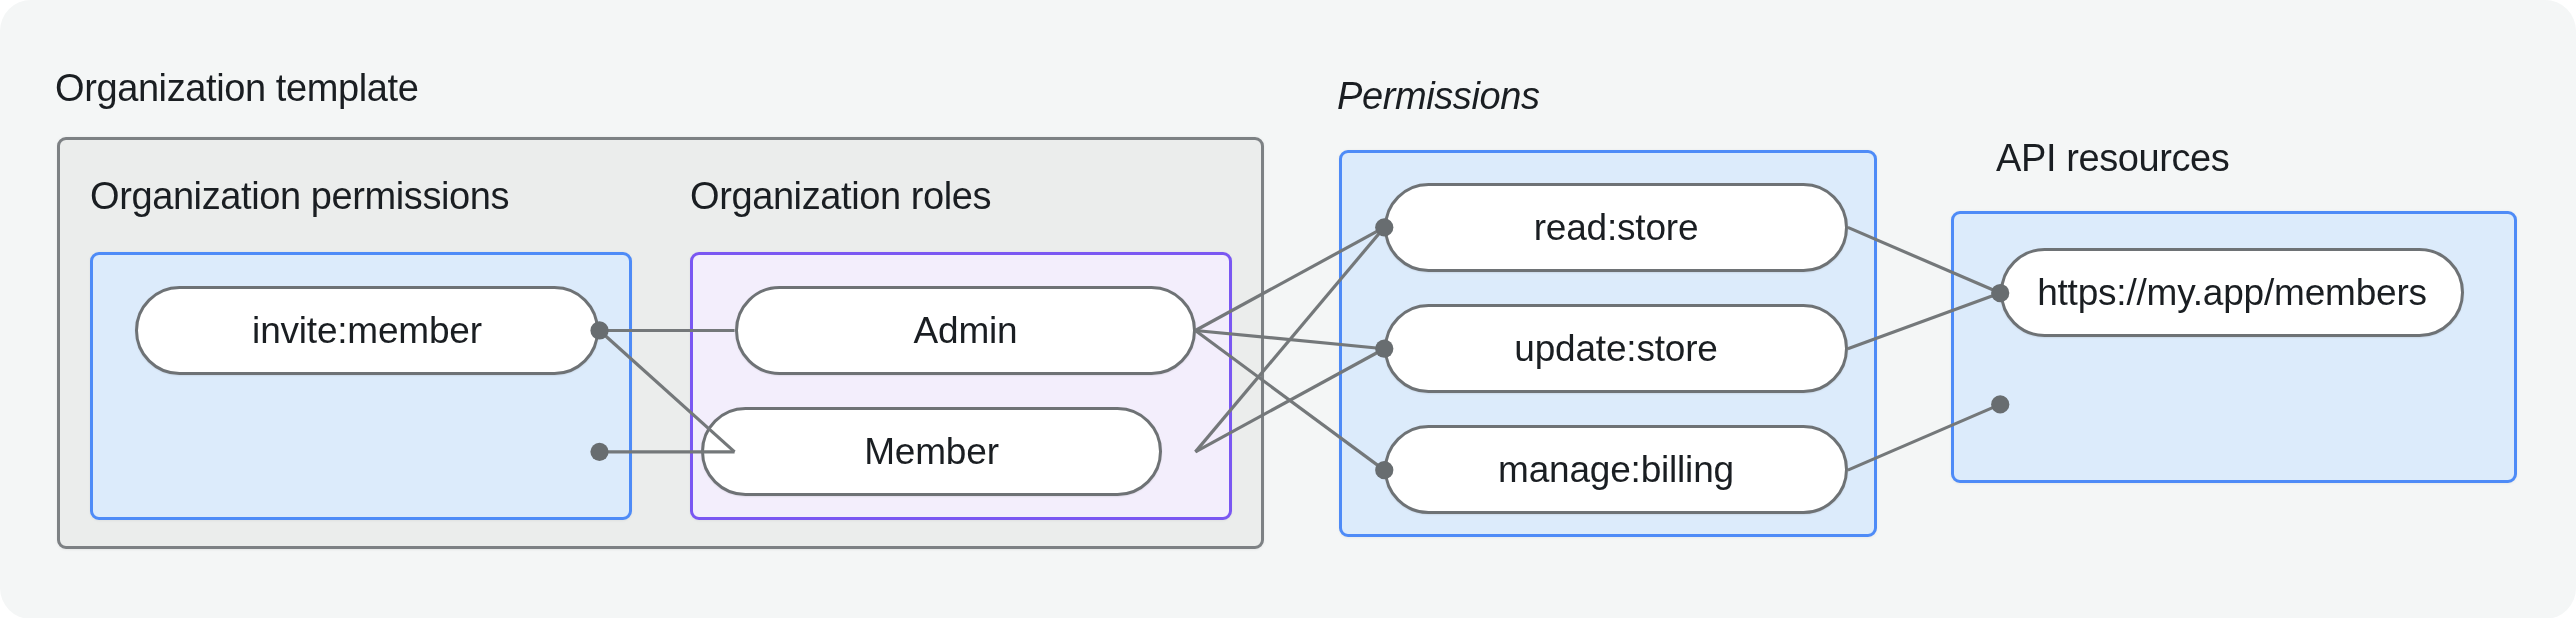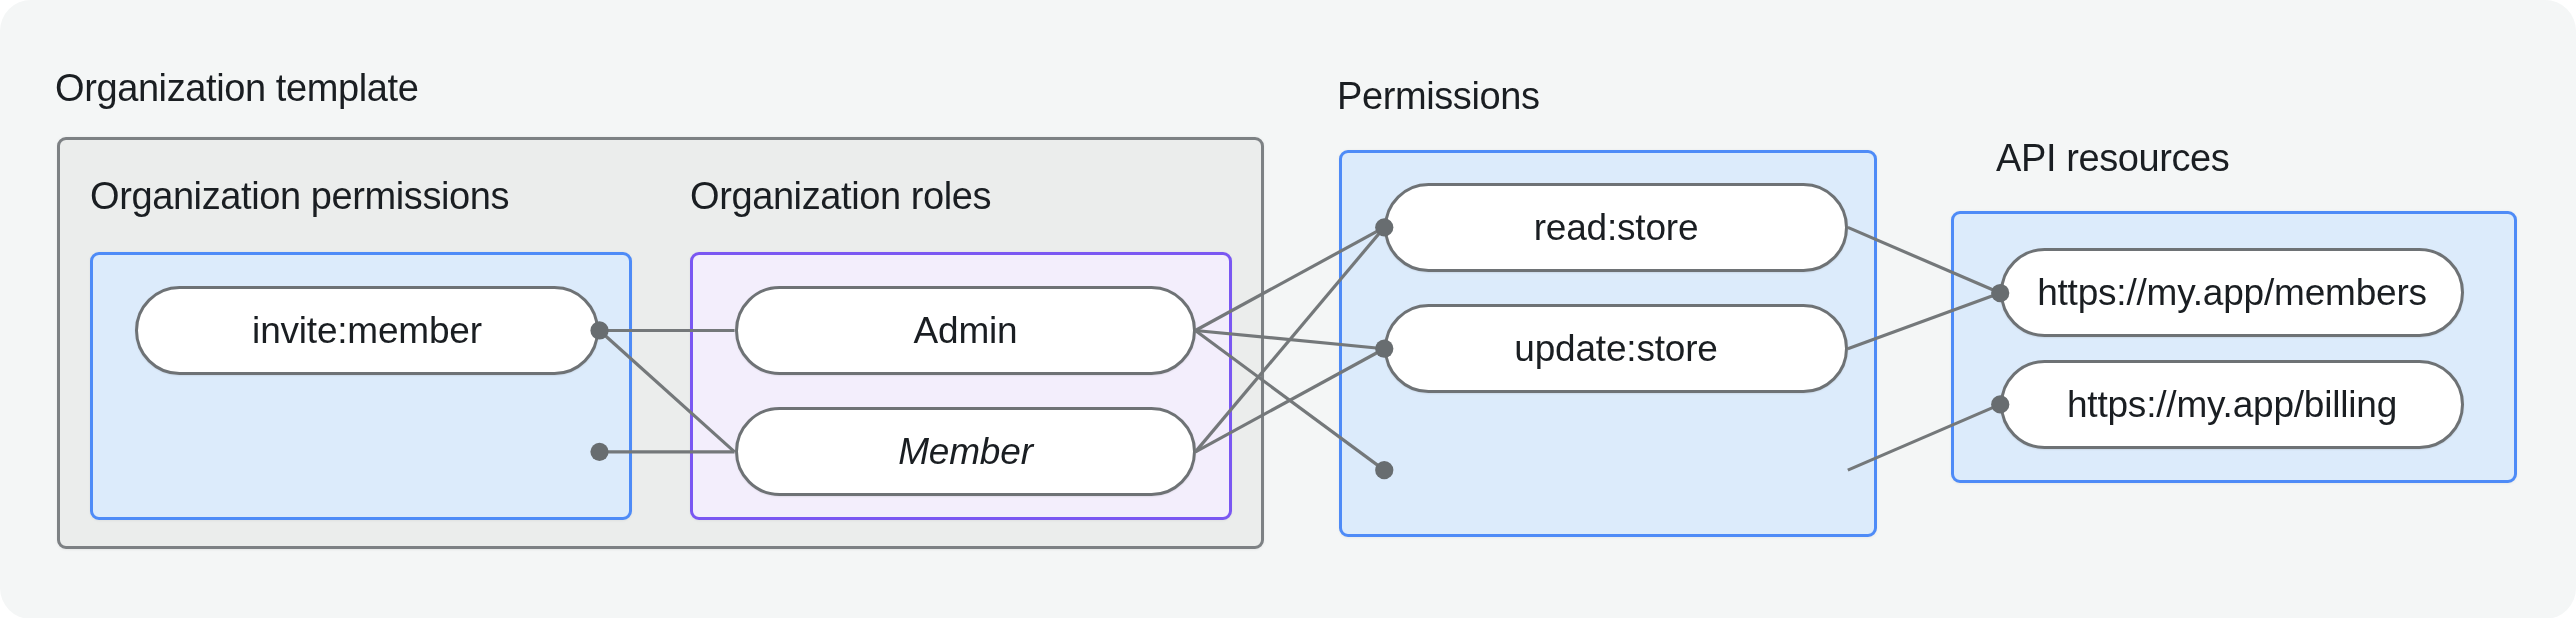--- a/index.html
+++ b/index.html
@@ -79,46 +79,46 @@
     width:2576px;height:619px;
     pointer-events:none;
   }
 </style>
 </head>
 <body>
 
 <div class="stage" id="stage">
 
   <div class="section-label" style="left:55px;top:65px;">Organization template</div>
-  <div class="section-label" style="left:1337px;top:73px;">Permissions</div>
+  <div class="section-label" style="left:1337px;top:73px;font-style:italic;">Permissions</div>
   <div class="section-label" style="left:1996px;top:135px;">API resources</div>
 
   <div class="group-box outer-box" style="left:57px;top:137px;width:1207px;height:412px;"></div>
 
   <div class="section-label" style="left:90px;top:173px;">Organization permissions</div>
   <div class="section-label" style="left:690px;top:173px;text-align:center;">Organization roles</div>
 
   <div class="group-box blue-box" style="left:90px;top:252px;width:542px;height:268px;"></div>
 
   <div class="group-box purple-box" style="left:690px;top:252px;width:542px;height:268px;"></div>
 
   <div class="group-box blue-box" style="left:1339px;top:150px;width:538px;height:387px;"></div>
 
   <div class="group-box blue-box" style="left:1951px;top:211px;width:566px;height:272px;"></div>
 
   <div class="pill" style="left:135px;top:286px;width:464px;text-align:right;">invite:member</div>
 
   <div class="pill" style="left:735px;top:286px;width:461px;">Admin</div>
-  <div class="pill" style="left:735px;top:407px;width:461px;font-style:italic;">Member</div>
+  <div class="pill" style="left:701px;top:407px;width:461px;">Member</div>
 
   <div class="pill" style="left:1384px;top:183px;width:464px;">read:store</div>
   <div class="pill" style="left:1384px;top:304px;width:464px;">update:store</div>
+  <div class="pill" style="left:1384px;top:425px;width:464px;">manage:billing</div>
 
   <div class="pill" style="left:2000px;top:248px;width:464px;">https://my.app/members</div>
-  <div class="pill" style="left:2000px;top:360px;width:464px;">https://my.app/billing</div>
 
   <svg id="edges" viewBox="0 0 2823 678" xmlns="http://www.w3.org/2000/svg">
       <line x1="657" y1="362" x2="805" y2="362" stroke="#74787a" stroke-width="3.5"></line>
       <line x1="657" y1="362" x2="805" y2="495" stroke="#74787a" stroke-width="3.5"></line>
       <line x1="657" y1="495" x2="805" y2="495" stroke="#74787a" stroke-width="3.5"></line>
       <line x1="1310" y1="362" x2="1517" y2="249" stroke="#74787a" stroke-width="3.5"></line>
       <line x1="1310" y1="362" x2="1517" y2="382" stroke="#74787a" stroke-width="3.5"></line>
       <line x1="1310" y1="362" x2="1517" y2="515" stroke="#74787a" stroke-width="3.5"></line>
       <line x1="1310" y1="495" x2="1517" y2="249" stroke="#74787a" stroke-width="3.5"></line>
       <line x1="1310" y1="495" x2="1517" y2="382" stroke="#74787a" stroke-width="3.5"></line>

